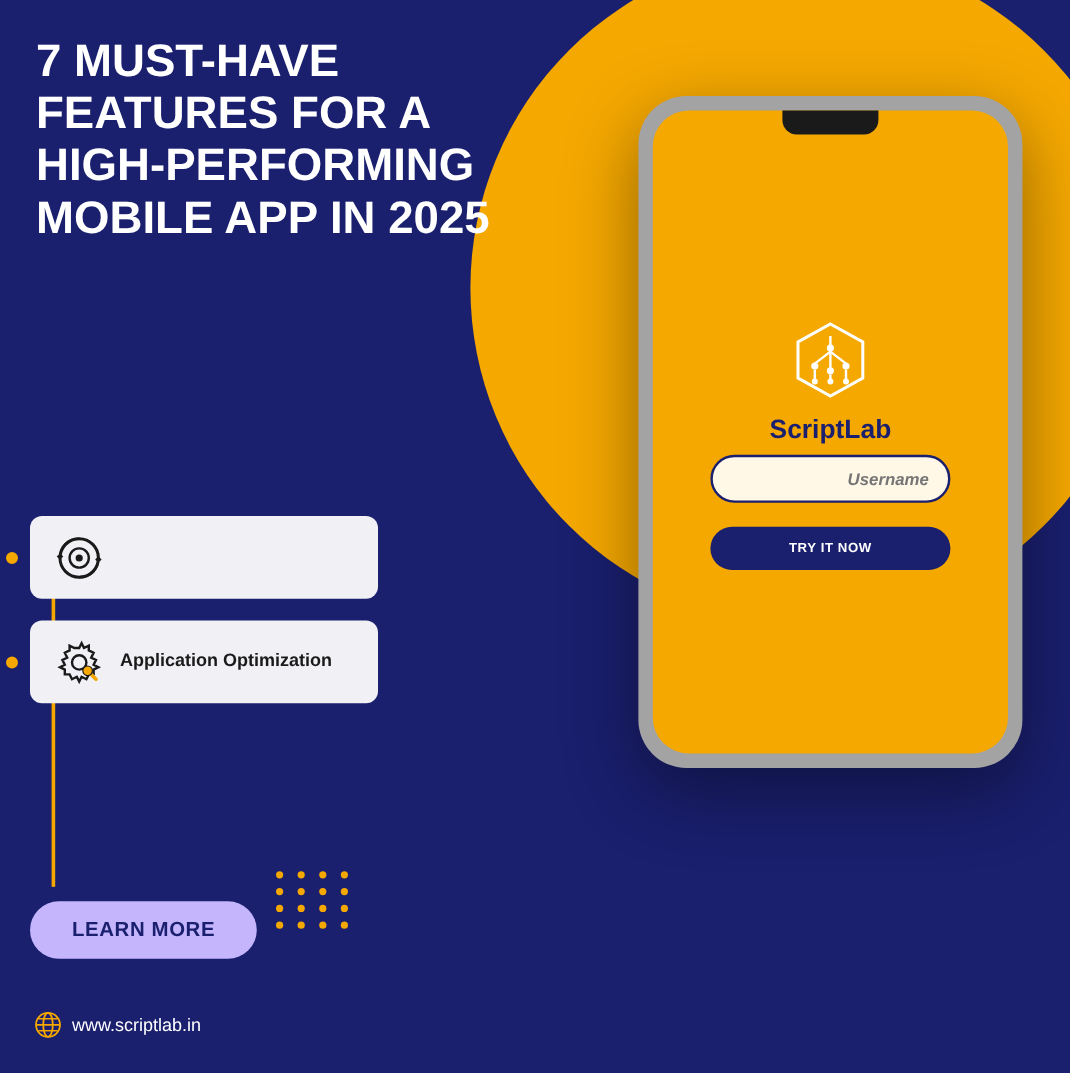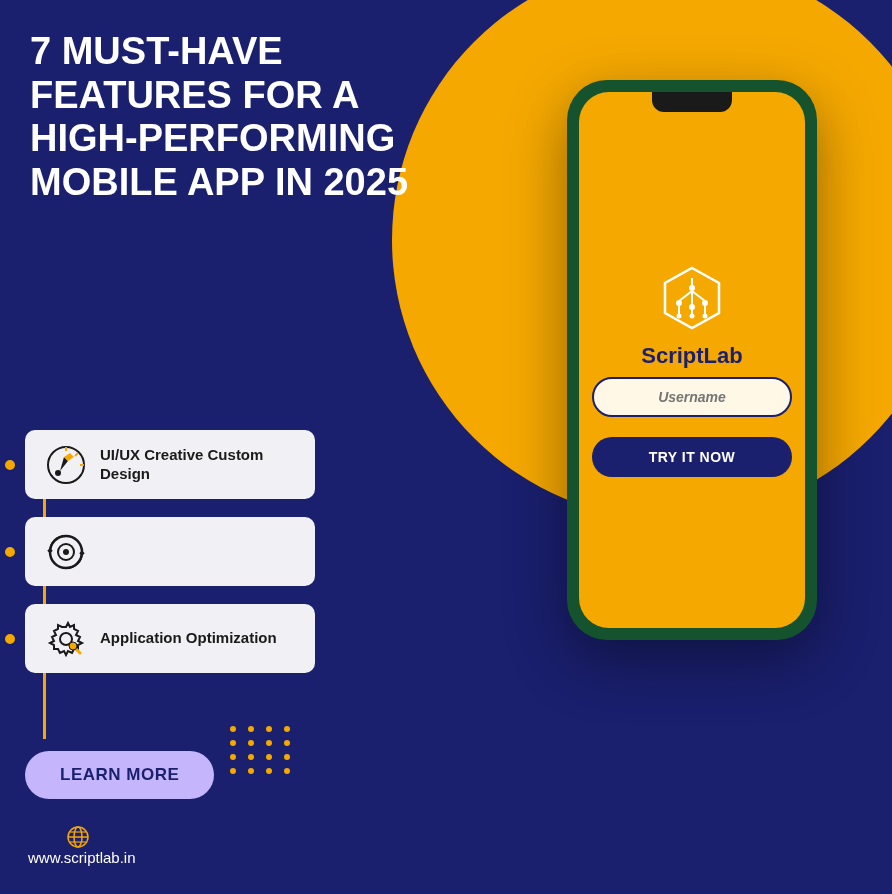--- a/index.html
+++ b/index.html
@@ -164,43 +164,42 @@
     
     .website-footer {
       position: absolute;
       bottom: 28px;
       left: 28px;
       display: flex;
       align-items: center;
       z-index: 10;
       color: #ffffff;
       font-size: 15px;
-      flex-direction: column;
     }
 
     .globe-icon {
       width: 24px;
       height: 24px;
       margin-right: 8px;
     }
 
     
     .phone-container {
       position: absolute;
       right: 30px;
       top: 80px;
       width: 340px;
       height: 700px;
       z-index: 20;
     }
 
     .phone-outer {
-      width: 250px;
+      width: 320px;
       height: 560px;
-      background-color: #14532d;
+      background-color: #a3a3a3;
       border-radius: 40px;
       padding: 12px;
       box-shadow: 0 20px 60px rgba(0,0,0,0.4);
       position: relative;
       margin: 0 auto;
     }
 
     .phone-notch {
       position: absolute;
       top: 12px;
@@ -255,31 +254,31 @@
       background-color: #fff8e7;
       border: 2px solid #1a1f6e;
       border-radius: 25px;
       padding: 10px 16px;
       font-size: 14px;
       font-style: italic;
       font-weight: 600;
       color: #555;
       margin-bottom: 12px;
       outline: none;
-      text-align: center;
+      text-align: right;
     }
 
     .phone-btn {
       width: 200px;
       background-color: #1a1f6e;
       color: #ffffff;
       border: none;
       border-radius: 25px;
       padding: 12px;
-      font-size: 14px;
+      font-size: 11px;
       font-weight: 800;
       text-transform: uppercase;
       cursor: pointer;
       letter-spacing: 0.5px;
       margin-top: 8px;
     }
   </style>
 </head>
 <body>
 
@@ -331,38 +330,20 @@
       <span></span>
       <span></span>
       <span></span>
   </div>
 
   <div class="main-title">7 MUST-HAVE FEATURES FOR A HIGH-PERFORMING MOBILE APP IN 2025</div>
 
   <div class="features-section">
     <div class="vertical-line"></div>
 
-    <div class="feature-item">
-      <div class="feature-dot"></div>
-      <div class="feature-icon">
-        <svg viewBox="0 0 40 40" fill="none" xmlns="http://www.w3.org/2000/svg">
-
-          <circle cx="20" cy="20" r="18" stroke="#1a1a1a" stroke-width="2" fill="none"></circle>
-          <path d="M14 26 L18 12 L22 16 Z" fill="#1a1a1a"></path>
-          <path d="M18 12 L24 8 L28 12 L22 16 Z" fill="#f5a800"></path>
-          <circle cx="12" cy="28" r="3" fill="#1a1a1a"></circle>
-          <path d="M14 26 L12 28" stroke="#1a1a1a" stroke-width="1.5"></path>
-
-          <line x1="20" y1="2" x2="20" y2="6" stroke="#f5a800" stroke-width="2"></line>
-          <line x1="32" y1="8" x2="29" y2="11" stroke="#f5a800" stroke-width="2"></line>
-          <line x1="38" y1="20" x2="34" y2="20" stroke="#f5a800" stroke-width="2"></line>
-        </svg>
-      </div>
-      <div class="feature-text">UI/UX Creative Custom Design</div>
-    </div>
 
     <div class="feature-item">
       <div class="feature-dot"></div>
       <div class="feature-icon">
         <svg viewBox="0 0 40 40" fill="none" xmlns="http://www.w3.org/2000/svg">
           <circle cx="20" cy="20" r="16" stroke="#1a1a1a" stroke-width="2.5" fill="none"></circle>
           <circle cx="20" cy="20" r="8" stroke="#1a1a1a" stroke-width="2" fill="none"></circle>
           <circle cx="20" cy="20" r="3" fill="#1a1a1a"></circle>
 
           <path d="M20 4 C10 4, 4 11, 4 20" stroke="#1a1a1a" stroke-width="2" fill="none"></path>

